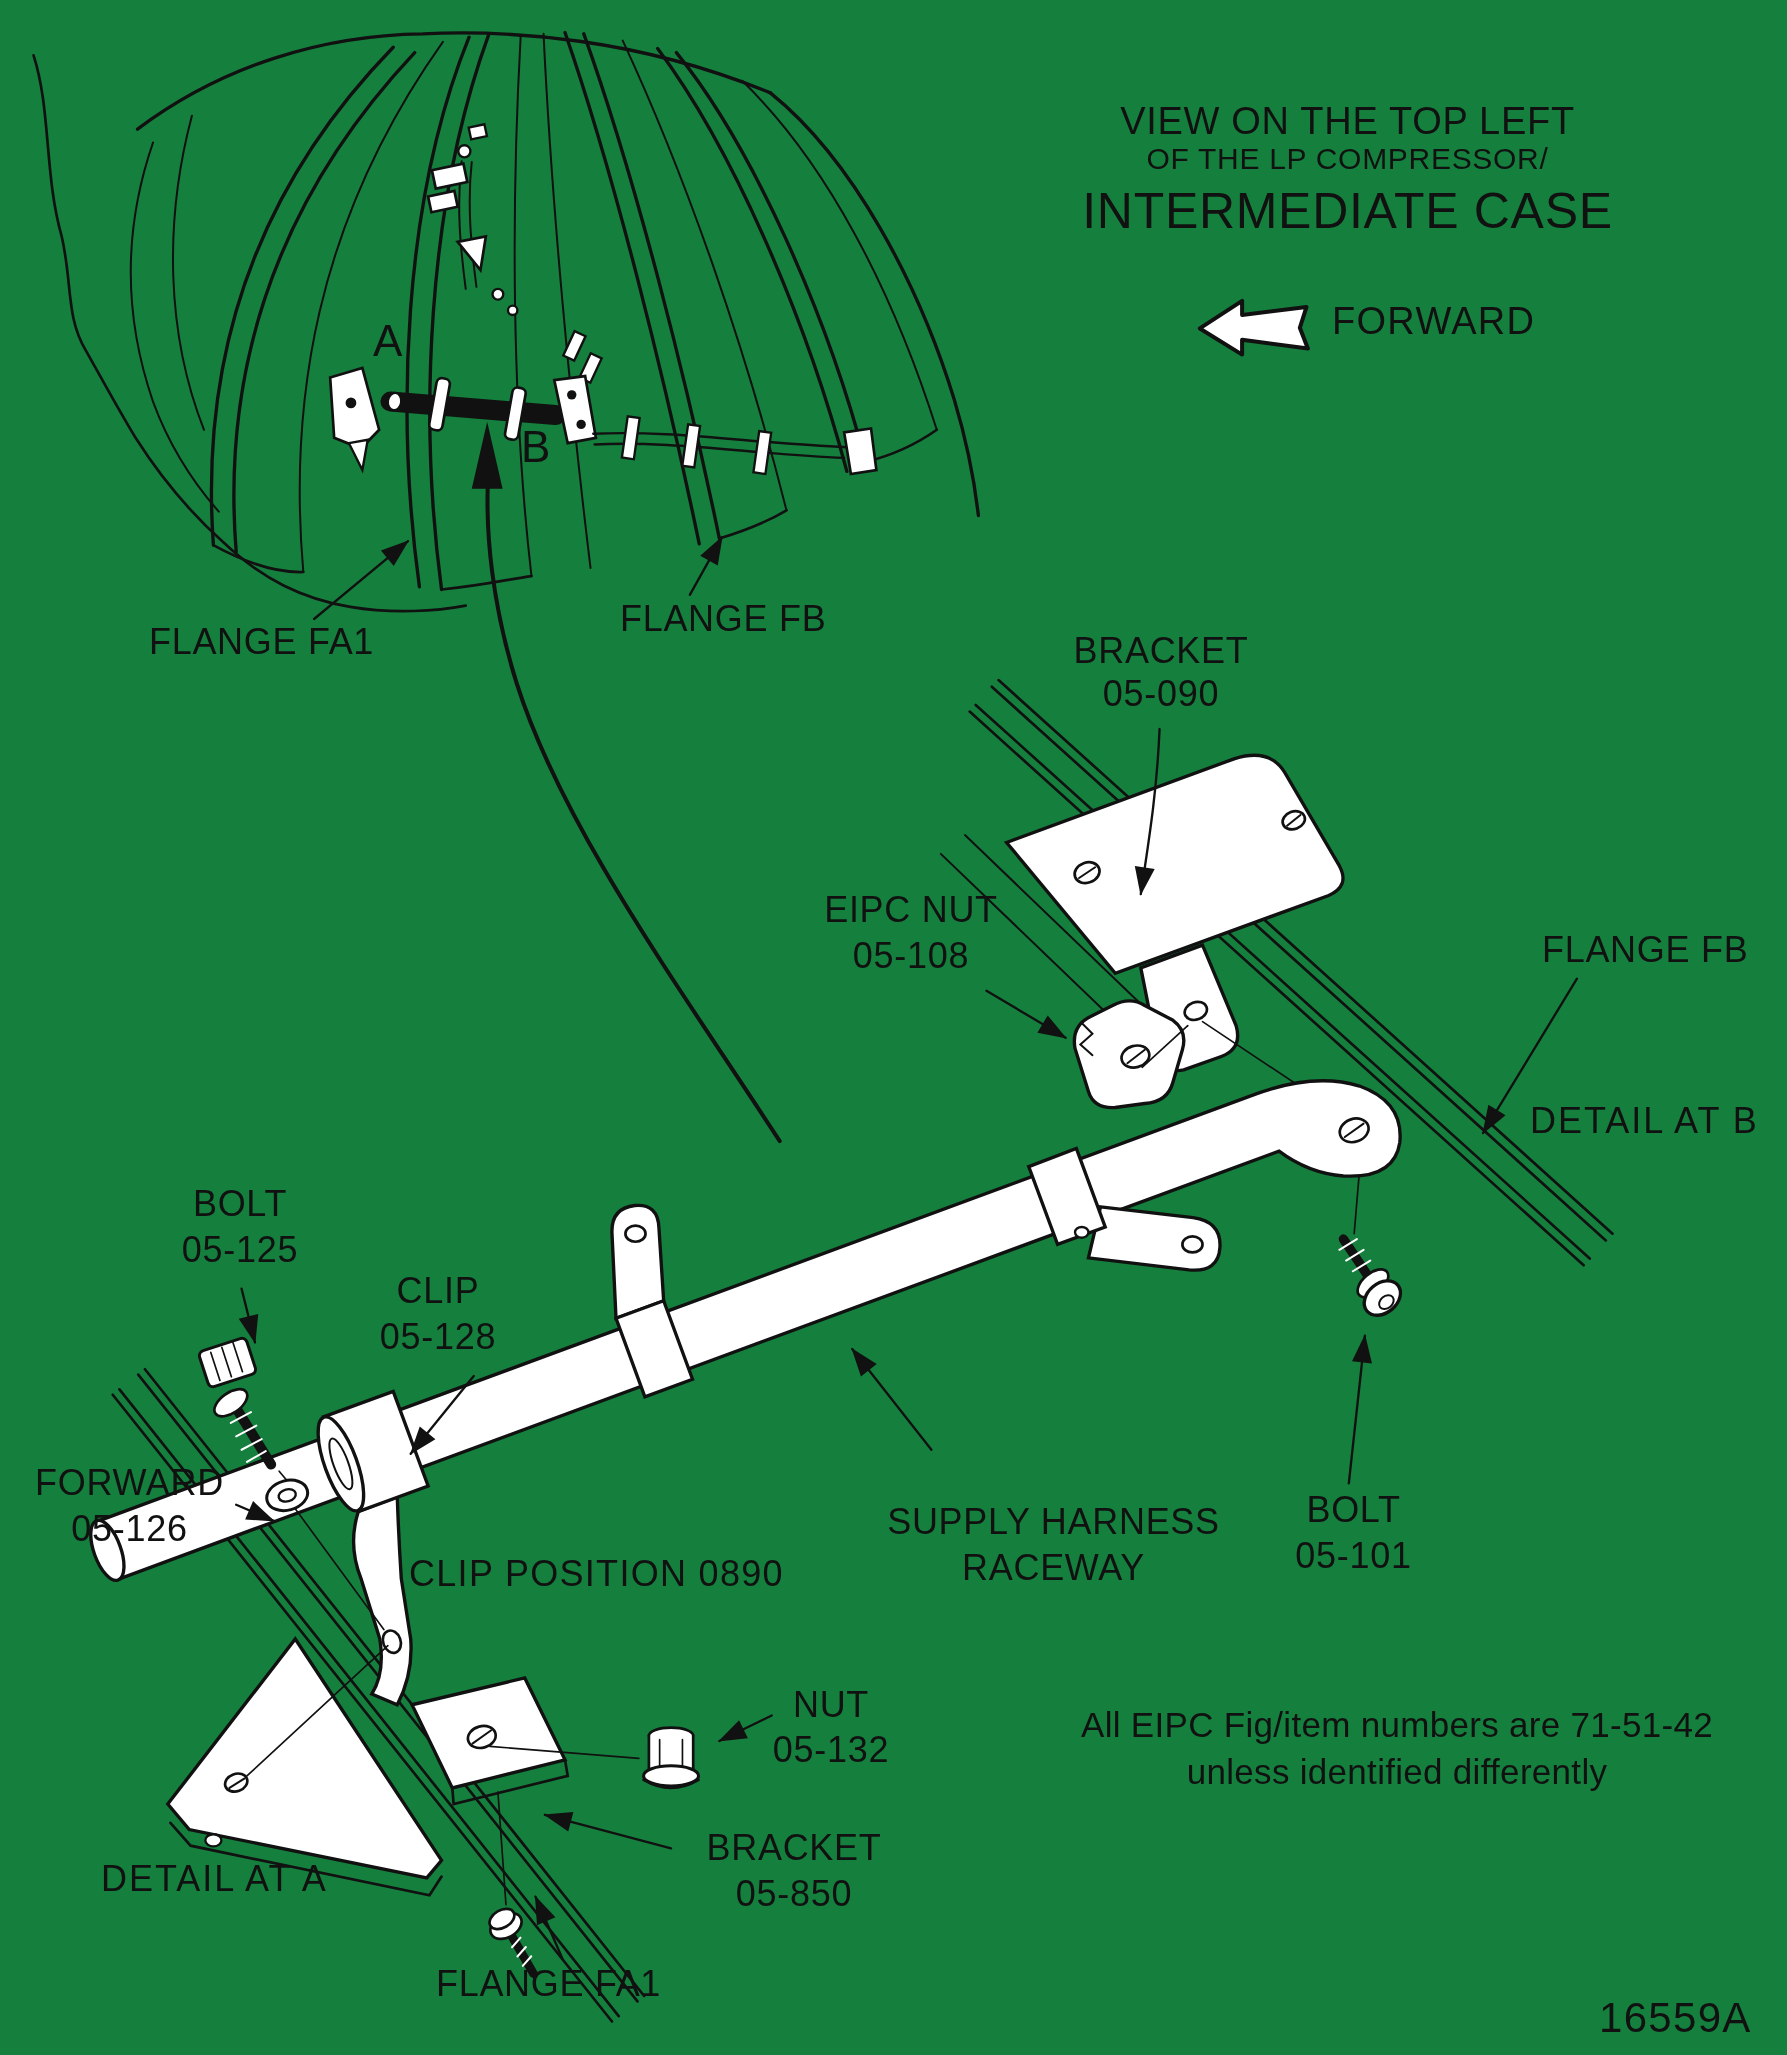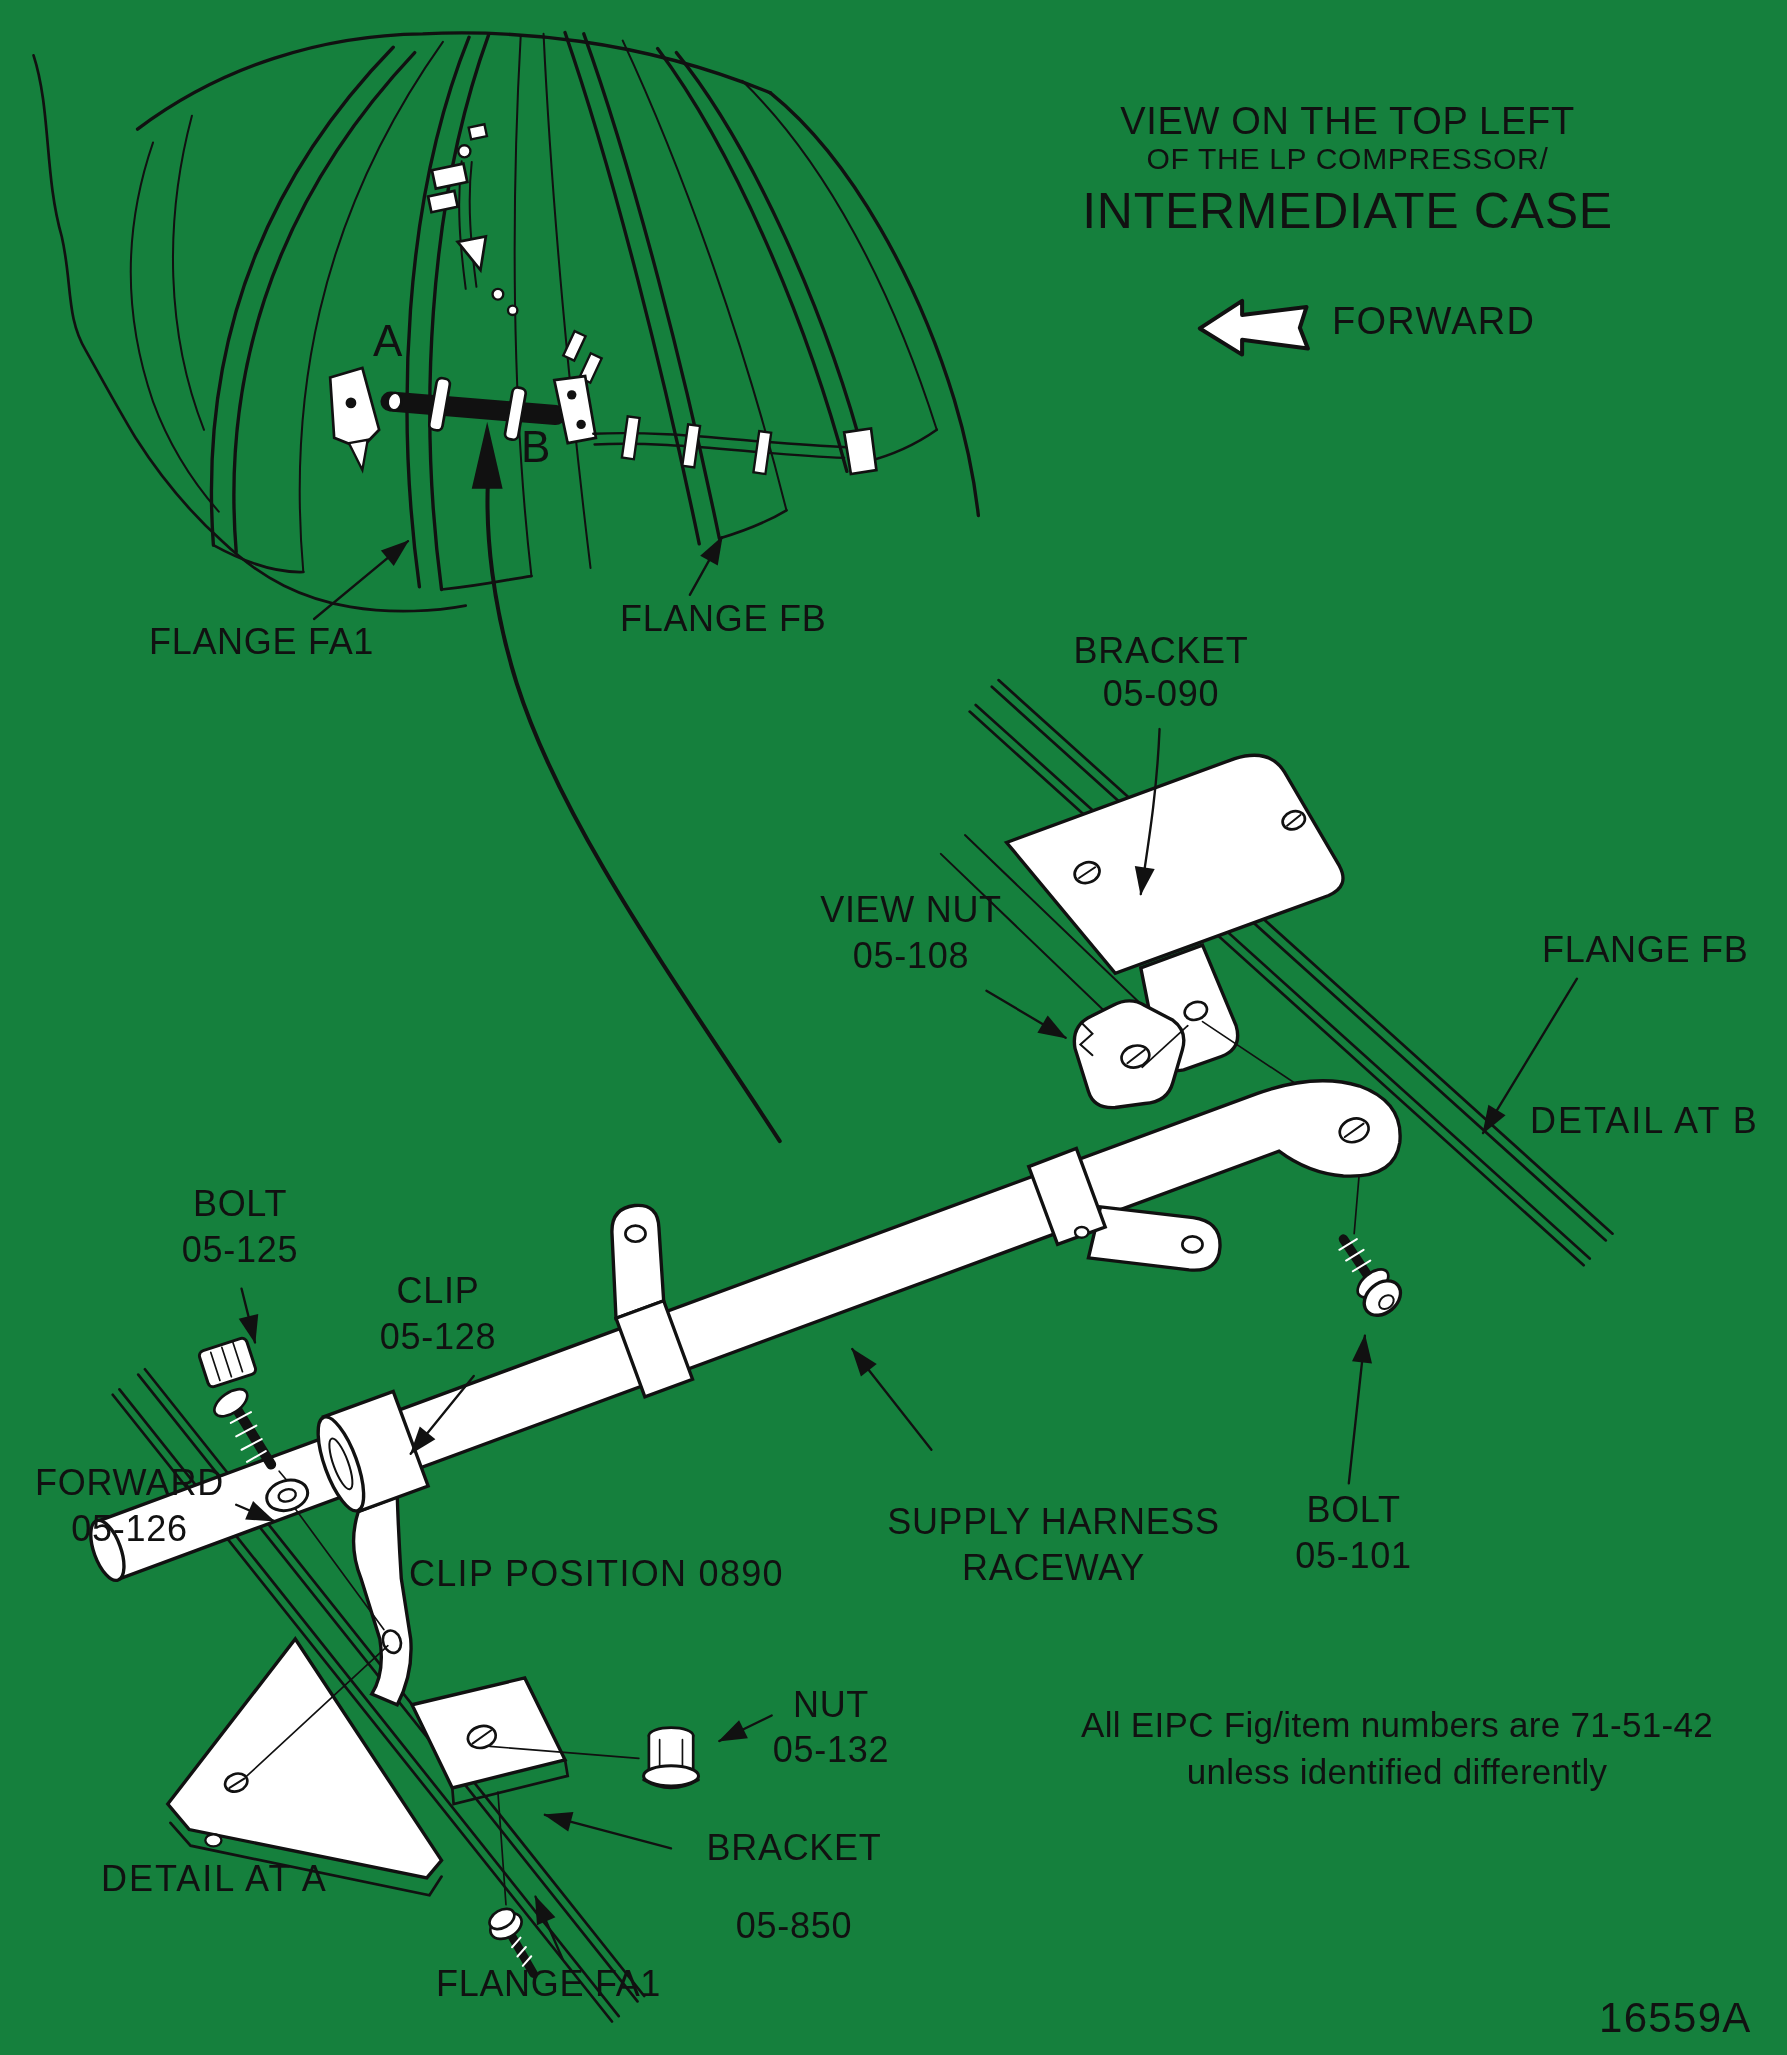--- a/index.html
+++ b/index.html
@@ -254,40 +254,40 @@
 <div class="lbl c" style="left:1039px;top:184px;width:617px;font-size:50px;">INTERMEDIATE CASE</div>
 <div class="lbl" style="left:1332px;top:301px;font-size:38px;letter-spacing:1.3px;">FORWARD</div>
 
 <div class="lbl big" style="left:373px;top:317px;">A</div>
 <div class="lbl big" style="left:521px;top:423px;">B</div>
 <div class="lbl" style="left:149px;top:622px;">FLANGE FA1</div>
 <div class="lbl" style="left:620px;top:599px;">FLANGE FB</div>
 
 <div class="lbl c" style="left:1000px;top:631px;width:322px;">BRACKET</div>
 <div class="lbl c" style="left:1000px;top:674px;width:322px;">05-090</div>
-<div class="lbl c" style="left:777px;top:890px;width:268px;">VIEW NUT</div>
+<div class="lbl c" style="left:777px;top:890px;width:268px;">EIPC NUT</div>
 <div class="lbl c" style="left:777px;top:936px;width:268px;">05-108</div>
 <div class="lbl" style="left:1542px;top:930px;">FLANGE FB</div>
 <div class="lbl" style="left:1530px;top:1101px;letter-spacing:2px;">DETAIL AT B</div>
 <div class="lbl c" style="left:1236px;top:1490px;width:235px;">BOLT</div>
 <div class="lbl c" style="left:1236px;top:1536px;width:235px;">05-101</div>
 
 <div class="lbl c" style="left:119px;top:1184px;width:242px;">BOLT</div>
 <div class="lbl c" style="left:119px;top:1230px;width:242px;">05-125</div>
 <div class="lbl c" style="left:314px;top:1271px;width:248px;">CLIP</div>
 <div class="lbl c" style="left:314px;top:1317px;width:248px;">05-128</div>
 <div class="lbl c" style="left:12px;top:1463px;width:235px;">FORWARD</div>
 <div class="lbl c" style="left:12px;top:1509px;width:235px;">05-126</div>
 <div class="lbl" style="left:409px;top:1554px;letter-spacing:1.3px;">CLIP POSITION 0890</div>
 <div class="lbl c" style="left:859px;top:1502px;width:389px;">SUPPLY HARNESS</div>
 <div class="lbl c" style="left:859px;top:1548px;width:389px;">RACEWAY</div>
 <div class="lbl c" style="left:717px;top:1685px;width:228px;">NUT</div>
 <div class="lbl c" style="left:717px;top:1730px;width:228px;">05-132</div>
 <div class="lbl c" style="left:670px;top:1828px;width:248px;">BRACKET</div>
-<div class="lbl c" style="left:670px;top:1874px;width:248px;margin-top:32px;">05-850</div>
+<div class="lbl c" style="left:670px;top:1874px;width:248px;">05-850</div>
 <div class="lbl" style="left:101px;top:1859px;letter-spacing:2px;">DETAIL AT A</div>
 <div class="lbl" style="left:436px;top:1964px;">FLANGE FA1</div>
 
 <div class="lbl c mix" style="left:981px;top:1706px;width:832px;">All EIPC Fig/item numbers are 71-51-42</div>
 <div class="lbl c mix" style="left:981px;top:1753px;width:832px;">unless identified differently</div>
 <div class="lbl" style="left:1599px;top:1995px;font-size:42px;letter-spacing:1.3px;text-align:right;">16559A</div>
 
 </div>
 
 

